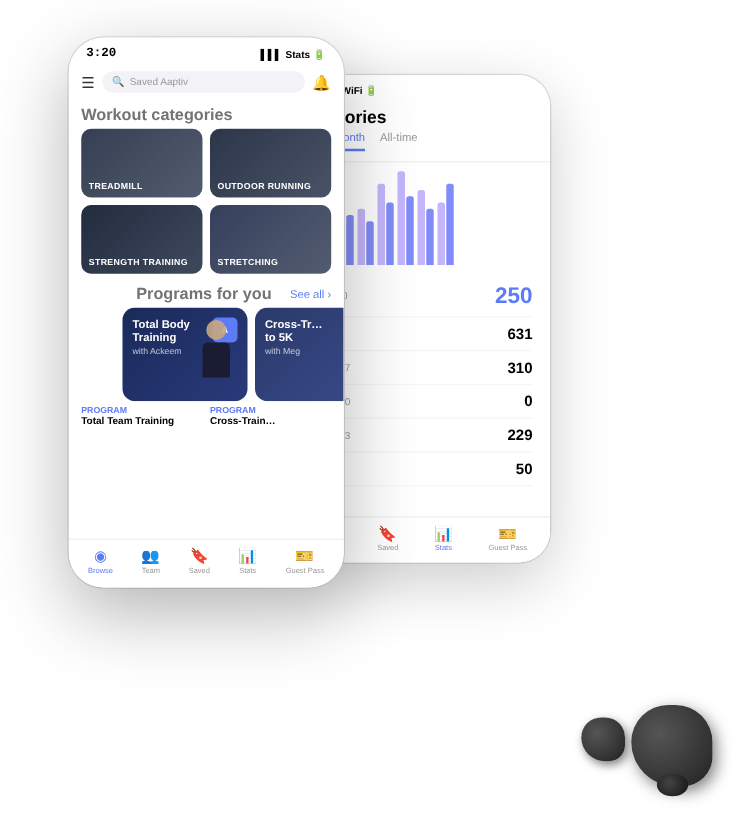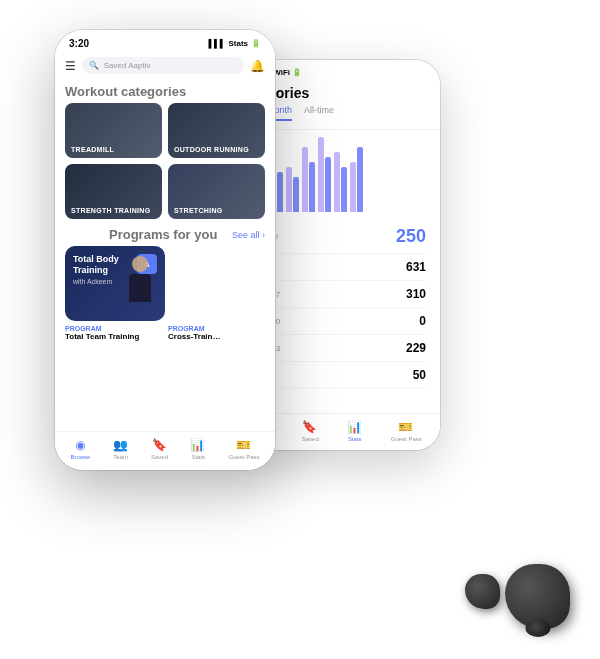--- a/index.html
+++ b/index.html
@@ -58,21 +58,21 @@
     .status-bar {
       display: flex;
       justify-content: space-between;
       align-items: center;
       padding: 8px 14px 4px;
       font-size: 9px;
       font-weight: 600;
       color: #000;
     }
 
-    .status-time { font-size: 10px; font-weight: 700; }
+    .status-time { font-size: 10px; font-weight: 700; font-family: Liberation Mono, monospace; }
     .status-icons { display: flex; gap: 3px; align-items: center; font-size: 8px; }
 
     .search-bar {
       display: flex;
       align-items: center;
       justify-content: space-between;
       padding: 4px 10px;
     }
 
     .hamburger { font-size: 12px; color: #333; }
@@ -542,29 +542,33 @@
         </div>
         <div class="category-card stretching">
           <span class="category-label">STRETCHING</span>
         </div>
       </div>
       <div class="programs-header">
         <span class="section-title" style="padding:0;margin-left:44px;">Programs for you</span>
         <span class="see-all"><span>See all</span> ›</span>
       </div>
       <div class="programs-row">
-        <div class="program-card" style="width:100px;">
+        <div class="program-card" style="width:100px;margin-left:33px;">
           <div class="program-card-title">Total Body<br>Training</div>
           <div class="program-card-sub">with Ackeem</div>
           <div class="program-card-logo">A</div>
           <div class="person-silhouette">
             <div class="head"></div>
             <div class="body"></div>
           </div>
         </div>
+        <div class="program-card" style="width:90px; background: linear-gradient(135deg, #2a3a6a 0%, #3a4a8a 100%);">
+          <div class="program-card-title">Cross-Tr…<br>to 5K</div>
+          <div class="program-card-sub">with Meg</div>
+        </div>
       </div>
       <div class="program-bottom-info">
         <div class="program-bottom-item">
           <div class="program-tag">PROGRAM</div>
           <div class="program-name">Total Team Training</div>
         </div>
         <div class="program-bottom-item">
           <div class="program-tag">PROGRAM</div>
           <div class="program-name">Cross-Train…</div>
         </div>

